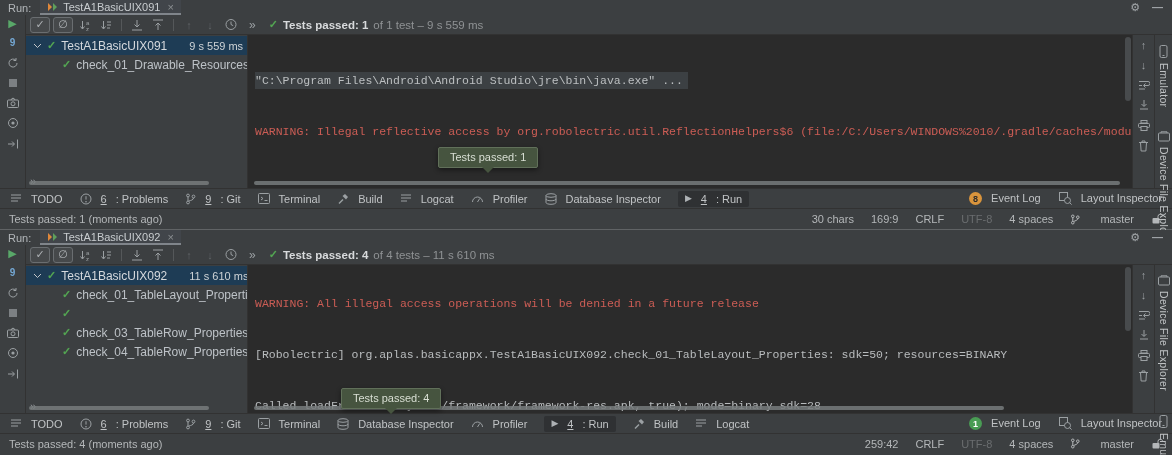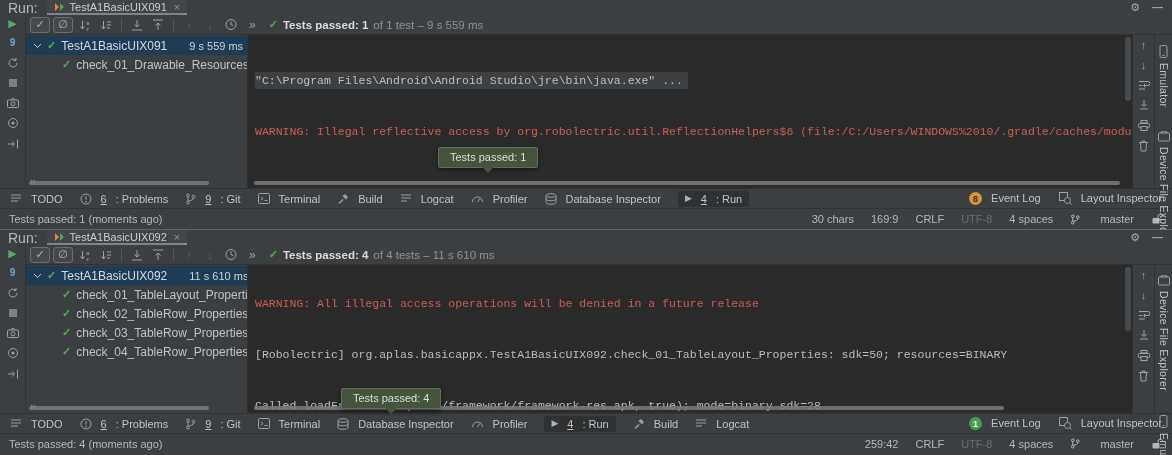--- a/index.html
+++ b/index.html
@@ -6,21 +6,21 @@
   html,body { width:1172px; height:455px; overflow:hidden; }
   body { background:#3c3f41; font-family:"Liberation Sans",sans-serif; font-size:12px; color:#bbbec0; }
   svg { display:block; }
 
   .panel { position:relative; width:1172px; background:#3c3f41; }
   .p0 { height:230px; border-bottom:1px solid #606365; }
   .p1 { height:224px; }
 
   
   .hdr { height:15px; display:flex; align-items:center; background:#3c3f41; }
-  .hdr-label { color:#b3b7ba; font-size:14px; padding:0 9px 0 8px; }
+  .hdr-label { color:#b3b7ba; font-size:11px; padding:0 9px 0 8px; }
   .tab { height:15px; display:flex; align-items:center; gap:5px; padding:0 7px; background:#41454a; border-bottom:2px solid #80858b; cursor:default; }
   .tabtitle { color:#c9cdd0; font-size:11px; white-space:nowrap; }
   .tabclose { color:#8b8f92; font-size:11px; margin-left:2px; }
   .hdr-sp { flex:1; }
   .hicon { color:#a2a6a9; font-size:11px; margin-right:12px; line-height:1; }
   .hmin { font-weight:bold; margin-right:9px; }
 
   
   .body { display:flex; }
   .p0 .body { height:173px; }
@@ -544,21 +544,20 @@
             <span class="tpkg">(org.aplas.basicappx)</span>
             <span class="tdur">11 s 610 ms</span>
           </div>
           <div class="trow child">
             <span class="chk">✓</span>
             <span class="tlabel">check_01_TableLayout_Properties</span>
 
           </div>
           <div class="trow child">
             <span class="chk">✓</span>
-            <span class="tlabel">check_02_TableRow_Properties</span>
 
           </div>
           <div class="trow child">
             <span class="chk">✓</span>
             <span class="tlabel">check_03_TableRow_Properties</span>
 
           </div>
           <div class="trow child">
             <span class="chk">✓</span>
             <span class="tlabel">check_04_TableRow_Properties</span>

